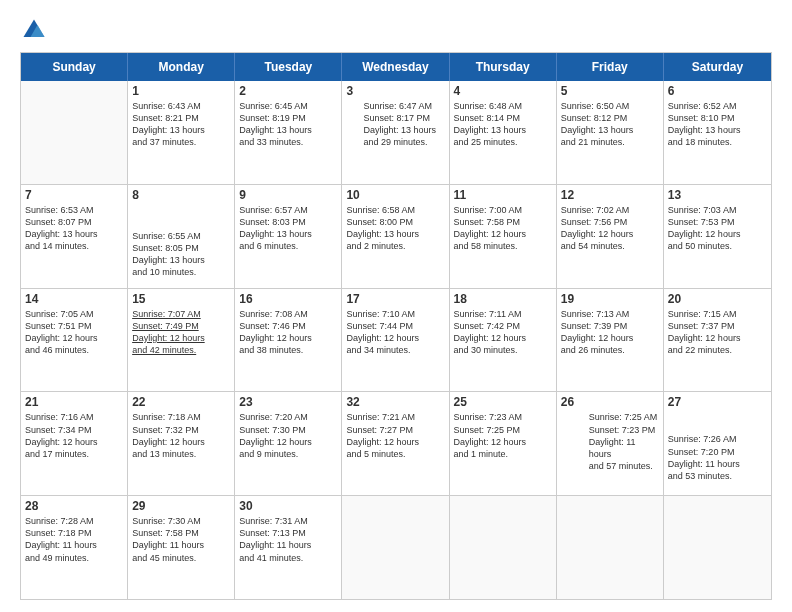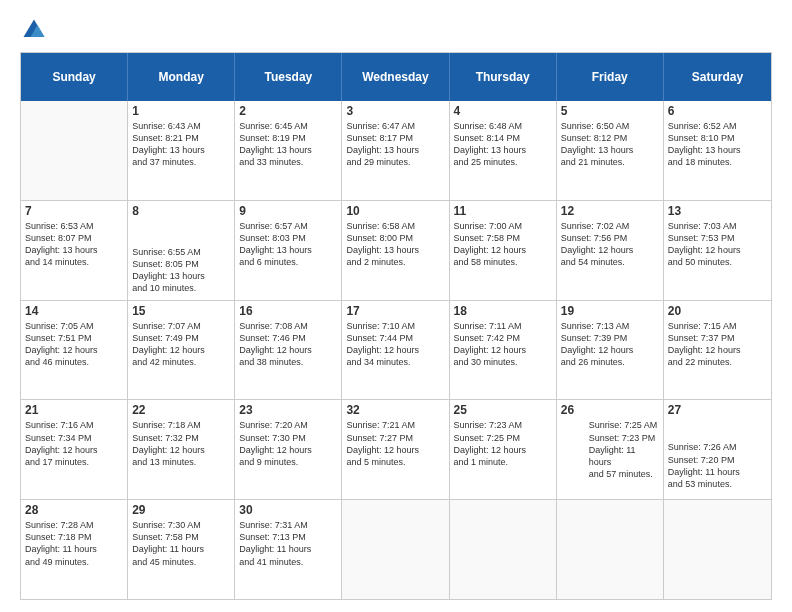--- a/index.html
+++ b/index.html
@@ -63,21 +63,21 @@
     .cal-header {
       display: grid;
       grid-template-columns: repeat(7, 1fr);
       background: #1a5fa8;
     }
     .cal-header-cell {
       color: #fff;
       font-size: 12px;
       font-weight: bold;
       text-align: center;
-      padding: 17px 2px;
+      padding: 7px 2px;
       border-right: 1px solid #4a7fc0;
     }
     .cal-header-cell:last-child { border-right: none; }
     .cal-body {
       display: flex;
       flex-direction: column;
       flex: 1;
     }
     .cal-row {
       display: grid;
@@ -151,21 +151,21 @@
           </div>
           <div class="cal-cell">
             <span class="day-number">2</span>
             <div class="cell-info" style="white-space: pre-line;">Sunrise: 6:45 AM
 Sunset: 8:19 PM
 Daylight: 13 hours
 and 33 minutes.</div>
           </div>
           <div class="cal-cell">
             <span class="day-number">3</span>
-            <div class="cell-info" style="white-space: pre-line;">Sunrise: 6:47 AM
+            <div class="cell-info" style="white-space: pre-line; margin-left: 17px;">Sunrise: 6:47 AM
 Sunset: 8:17 PM
 Daylight: 13 hours
 and 29 minutes.</div>
           </div>
           <div class="cal-cell">
             <span class="day-number">4</span>
             <div class="cell-info" style="white-space: pre-line;">Sunrise: 6:48 AM
 Sunset: 8:14 PM
 Daylight: 13 hours
 and 25 minutes.</div>
@@ -239,21 +239,21 @@
         <div class="cal-row">
           <div class="cal-cell">
             <span class="day-number">14</span>
             <div class="cell-info" style="white-space: pre-line;">Sunrise: 7:05 AM
 Sunset: 7:51 PM
 Daylight: 12 hours
 and 46 minutes.</div>
           </div>
           <div class="cal-cell">
             <span class="day-number">15</span>
-            <div class="cell-info" style="white-space: pre-line;">Sunrise: 7:07 AM
+            <div class="cell-info" style="white-space: pre-line; text-decoration: underline;">Sunrise: 7:07 AM
 Sunset: 7:49 PM
 Daylight: 12 hours
 and 42 minutes.</div>
           </div>
           <div class="cal-cell">
             <span class="day-number">16</span>
             <div class="cell-info" style="white-space: pre-line;">Sunrise: 7:08 AM
 Sunset: 7:46 PM
 Daylight: 12 hours
 and 38 minutes.</div>

